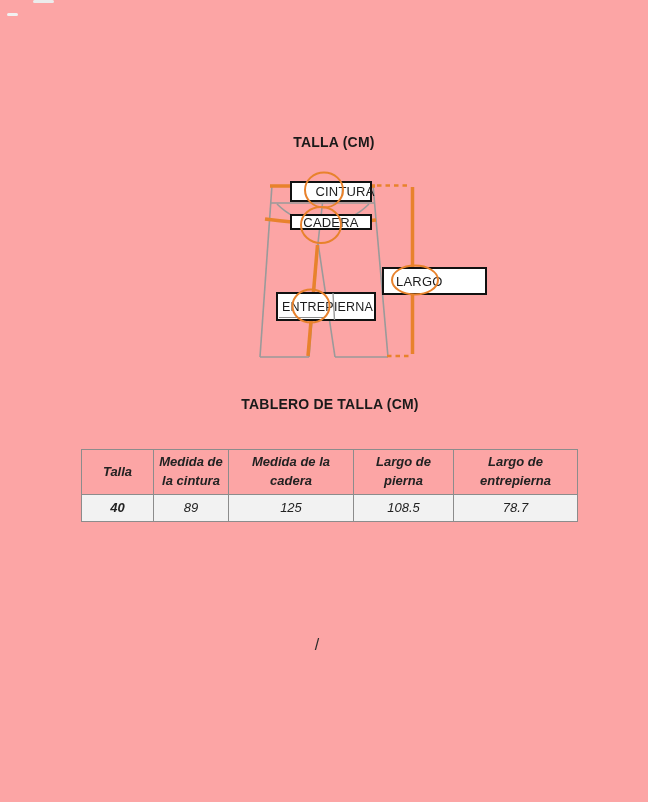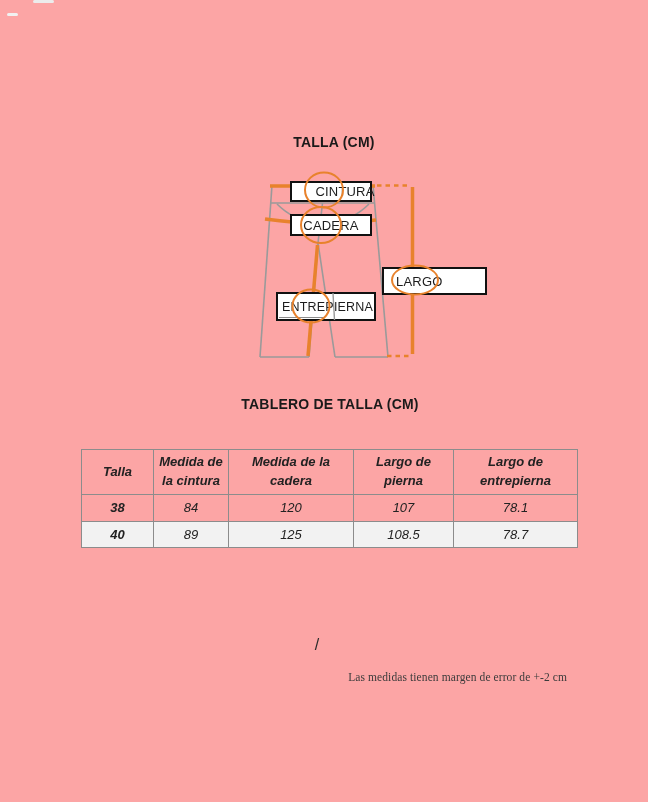--- a/index.html
+++ b/index.html
@@ -14,21 +14,21 @@
   .title-diagram{top:134px;padding-left:10px;}
   .title-table{top:396px;padding-left:6px;}
 
   .svg-layer{position:absolute;left:0;top:0;width:648px;height:802px;}
   .svg-overlay{pointer-events:none;}
 
   .measure-label{position:absolute;background:#ffffff;border:2px solid #111111;
         color:#1c1c1c;font-size:13px;display:flex;align-items:center;
         box-sizing:border-box;z-index:2;letter-spacing:.2px;}
   .lbl-cintura{left:290px;top:181px;width:82px;height:21px;justify-content:center;padding-left:28px;}
-  .lbl-cadera{left:290px;top:214px;width:82px;height:22px;justify-content:center;}
+  .lbl-cadera{left:290px;top:214px;width:82px;height:16px;justify-content:center;}
   .lbl-largo{left:382px;top:267px;width:105px;height:28px;padding-left:12px;}
   .lbl-entrepierna{left:276px;top:292px;width:100px;height:29px;padding-left:4px;font-size:12.5px;}
 
   .size-table{position:absolute;left:81px;top:449px;width:496px;border-collapse:collapse;
         table-layout:fixed;}
   .size-table th,.size-table td{border:1px solid #8C8C8C;font-style:italic;
         text-align:center;vertical-align:middle;color:#222;}
   .size-table th{font-size:13px;font-weight:bold;height:42px;line-height:1.45;padding:1px 5px;}
   .size-table td{font-size:13px;height:25.5px;padding:0 4px;}
   .size-table td.size-col{font-weight:bold;}
@@ -109,34 +109,26 @@
     <thead>
       <tr>
         <th>Talla</th>
         <th>Medida de la cintura</th>
         <th>Medida de la cadera</th>
         <th>Largo de pierna</th>
         <th>Largo de entrepierna</th>
       </tr>
     </thead>
     <tbody>
-      <tr>
-        <td class="size-col">38</td>
-        <td>84</td>
-        <td>120</td>
-        <td>107</td>
-        <td>78.1</td>
-      </tr>
       <tr class="stripe">
         <td class="size-col">40</td>
         <td>89</td>
         <td>125</td>
         <td>108.5</td>
         <td>78.7</td>
       </tr>
     </tbody>
   </table>
 
   <div class="separator-slash">/</div>
 
-  <div class="disclaimer">Las medidas tienen margen de error de +-2 cm</div>
 
 </div>
 
 </body></html>

